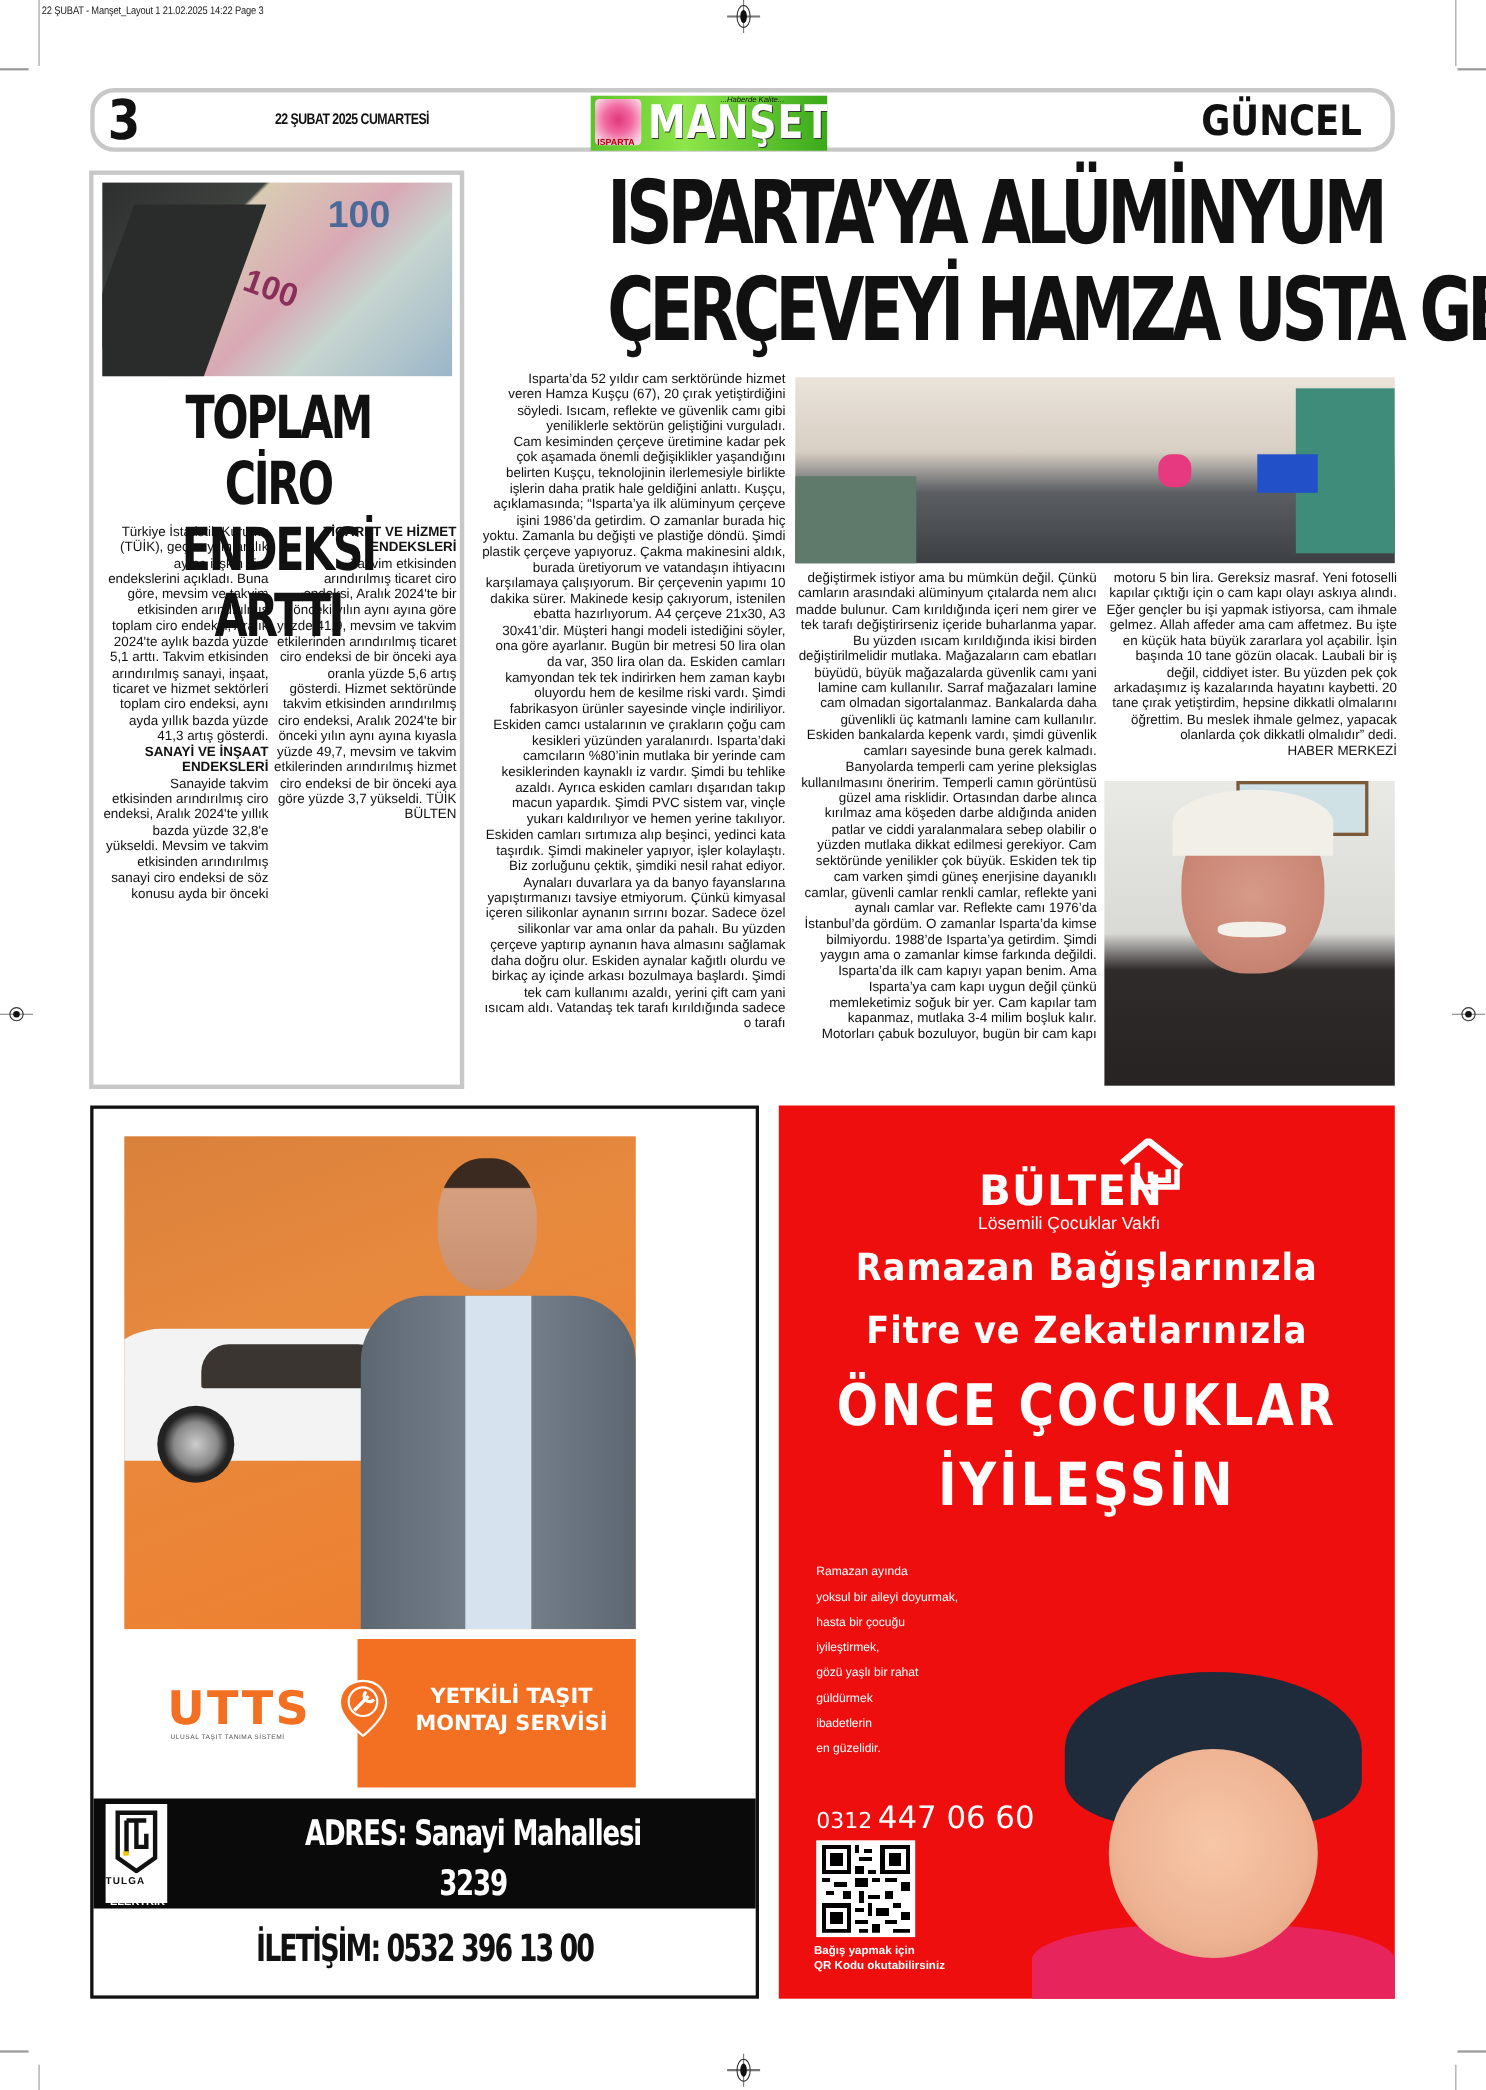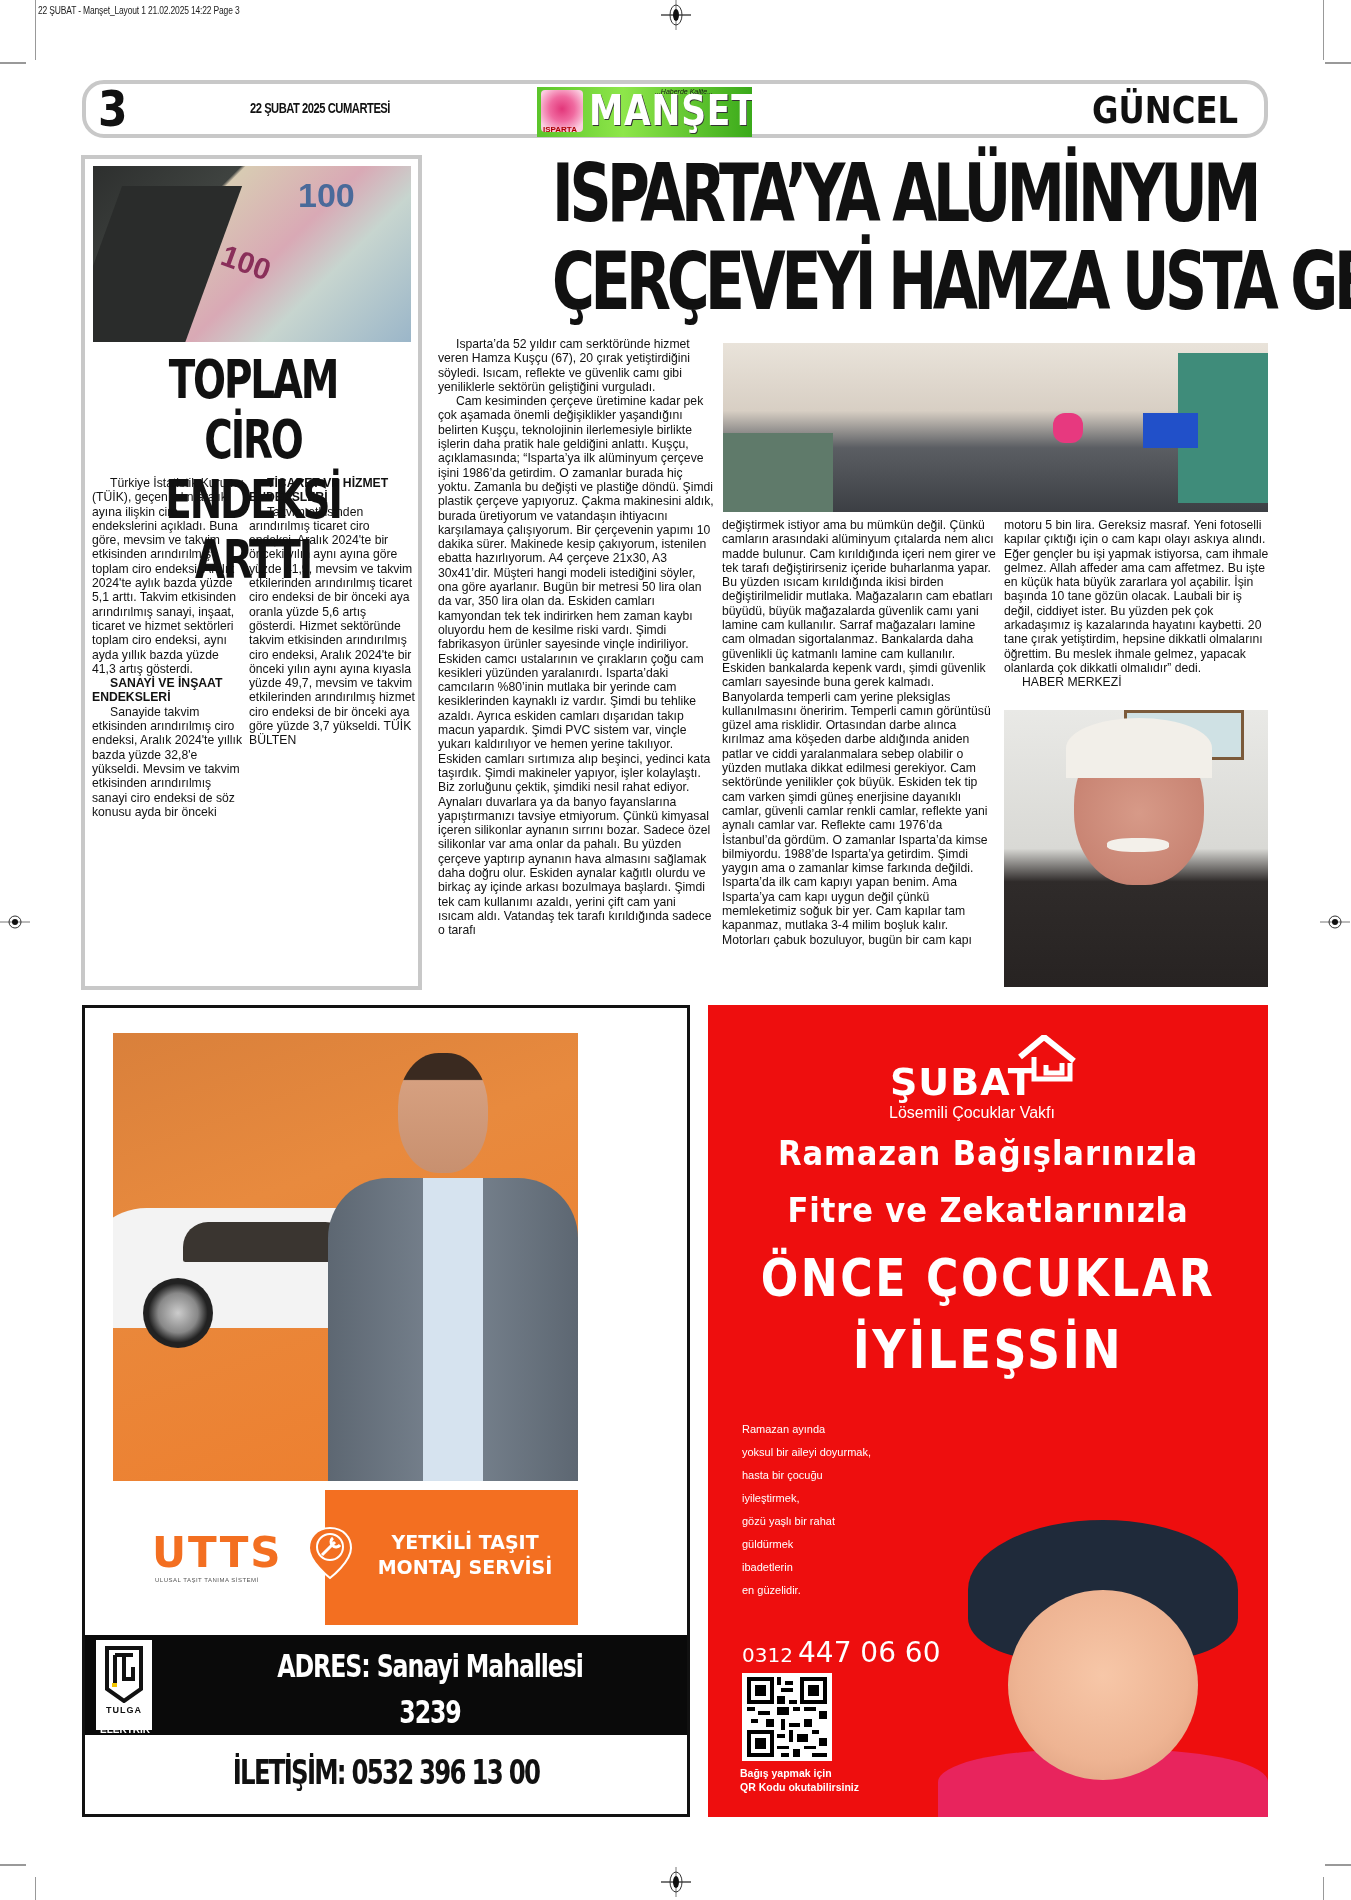--- a/index.html
+++ b/index.html
@@ -17,21 +17,21 @@
 .logo .isp{position:absolute;left:6px;top:38px;font-size:8px;color:#a00;font-family:Liberation Sans, sans-serif;font-weight:bold}
 .logo .tag{position:absolute;left:118px;top:1px;font-size:7px;color:#111;font-style:italic}
 .logo .name{position:absolute;left:52px;top:2px;font-size:42px;line-height:44px;color:#fff;font-family:"DejaVu Sans",sans-serif;font-weight:bold;letter-spacing:1px;text-shadow:1px 1px 0 #333;transform:scaleX(0.82);transform-origin:left}
 .section{left:1092px;top:90px;font-size:38px;font-family:"DejaVu Sans",sans-serif;font-weight:bold;line-height:40px;transform:scaleX(0.85);transform-origin:left}
 .sidebar-box{left:81px;top:155px;width:341px;height:835px;border:4px solid #c8c8c8}
 .money-photo{left:93px;top:166px;width:318px;height:176px;background:linear-gradient(135deg,#2d2f2e 0,#3f4340 30%,#d8cbb3 31%,#d9a9b5 55%,#c7d5cf 70%,#9bb6c9 100%);overflow:hidden}
 .money-photo .n1{position:absolute;left:205px;top:10px;font-size:34px;font-weight:900;color:#4a6a9a}
 .money-photo .n2{position:absolute;left:128px;top:80px;font-size:30px;font-weight:900;color:#8a2f5a;transform:rotate(20deg)}
 .money-photo .calc{position:absolute;left:0;top:20px;width:120px;height:160px;background:#2a2c2b;transform:skewX(-20deg)}
 .side-headline{left:88px;top:350px;width:330px;text-align:center;font-family:"DejaVu Sans",sans-serif;font-weight:900;font-size:54px;line-height:60px;letter-spacing:-3px;transform:scaleX(0.72);transform-origin:center}
-.col{font-size:12.2px;line-height:14.3px;color:#111;text-align:left;hyphens:auto}
+.col{font-size:12.2px;line-height:14.3px;color:#111;text-align:right;hyphens:auto}
 .col p{text-indent:18px}
 .col .sub{font-weight:bold;text-indent:18px}
 .main-headline{left:440px;top:150px;width:830px;font-family:"DejaVu Sans",sans-serif;font-weight:900;font-size:80px;line-height:88px;letter-spacing:-6px;text-align:center;transform:scaleX(0.73);transform-origin:center;white-space:nowrap}
 .workshop-photo{left:723px;top:343px;width:545px;height:169px;background:linear-gradient(180deg,#e9e3da 0,#d8cfc4 40%,#5b5e63 62%,#3c3f44 100%);overflow:hidden}
 .workshop-photo .g1{position:absolute;left:0;top:90px;width:110px;height:80px;background:#5f7a6a}
 .workshop-photo .g2{position:absolute;right:0;top:10px;width:90px;height:150px;background:#3f8c7a}
 .workshop-photo .b{position:absolute;left:330px;top:70px;width:30px;height:30px;background:#e7397f;border-radius:40%}
 .workshop-photo .blue{position:absolute;left:420px;top:70px;width:55px;height:35px;background:#2150c9}
 .portrait{left:1004px;top:710px;width:264px;height:277px;background:linear-gradient(180deg,#e9e9e6 0,#d9d9d5 50%,#2f2b2a 62%,#272322 100%);overflow:hidden}
 .portrait .head{position:absolute;left:70px;top:15px;width:130px;height:160px;border-radius:50% 50% 45% 45%;background:radial-gradient(circle at 50% 55%,#d79a88 0,#c98574 60%,#b47263 100%)}
@@ -49,21 +49,21 @@
 .man .shirt{position:absolute;left:95px;top:125px;width:60px;height:310px;background:#d6e3ef}
 .utts-banner{left:113px;top:1490px;width:465px;height:135px;background:#fff}
 .utts-orange{left:325px;top:1490px;width:253px;height:135px;background:#f36f21}
 .utts-logo{left:152px;top:1528px;font-size:42px;font-weight:900;color:#f36f21;font-family:"DejaVu Sans",sans-serif;letter-spacing:2px}
 .utts-sub{left:155px;top:1577px;font-size:6px;color:#555;letter-spacing:.5px}
 .wrench{left:305px;top:1524px;width:50px;height:58px}
 .utts-slogan{left:375px;top:1530px;width:180px;text-align:center;font-size:19px;font-weight:900;color:#fff;line-height:25px;font-family:"DejaVu Sans",sans-serif}
 .addr-bar{left:85px;top:1635px;width:602px;height:100px;background:#0a0a0a}
 .tulga-box{left:96px;top:1640px;width:56px;height:90px;background:#fff}
 .tulga-mark{left:103px;top:1645px;width:42px;height:58px}
-.tulga-name{left:96px;top:1705px;width:56px;text-align:center;font-size:9px;font-weight:900;letter-spacing:1px}
+.tulga-name{left:96px;top:1705px;width:56px;font-size:9px;font-weight:900;letter-spacing:1px}
 .tulga-sub{left:90px;top:1724px;width:70px;text-align:center;font-size:10px;font-weight:900;color:#fff}
 .addr-text{left:180px;top:1643px;width:500px;text-align:center;color:#fff;font-family:"DejaVu Sans",sans-serif;font-weight:bold;font-size:32px;line-height:46px;letter-spacing:-1.5px;transform:scaleX(0.74);transform-origin:center}
 .contact{left:85px;top:1752px;width:602px;text-align:center;font-family:"DejaVu Sans",sans-serif;font-weight:900;font-size:34px;letter-spacing:-2.5px;transform:scaleX(0.72);transform-origin:center}
 .ad-right{left:708px;top:1005px;width:560px;height:812px;background:#ee0e0e;overflow:hidden}
 .losev-house{left:1016px;top:1035px;width:62px;height:48px}
 .losev-name{left:890px;top:1060px;font-size:38px;font-weight:bold;color:#fff;font-family:"DejaVu Sans",sans-serif;letter-spacing:1px}
 .losev-sub{left:889px;top:1104px;font-size:16px;color:#fff;font-family:"Liberation Sans",sans-serif}
 .losev-h{left:708px;width:560px;text-align:center;color:#fff;font-family:"DejaVu Sans",sans-serif;font-weight:900}
 .l1{top:1133px;font-size:34px;letter-spacing:1px;transform:scaleX(0.9)}
 .l2{top:1190px;font-size:34px;letter-spacing:1px;transform:scaleX(0.9)}
@@ -213,21 +213,21 @@
   <div>ADRES: Sanayi Mahallesi 3239</div>
   <div>Sokak No: 13 Merkez / Isparta</div>
 </div>
 <div class="abs contact">İLETİŞİM: 0532 396 13 00</div>
 
 <div class="abs ad-right"></div>
 <svg class="abs losev-house" viewBox="0 0 62 48">
     <path d="M4 22 L28 2 L58 26" fill="none" stroke="#fff" stroke-width="6"></path>
     <path d="M18 22 V44 H54 V28 M30 30 V38 H46 V28" fill="none" stroke="#fff" stroke-width="5"></path>
   </svg>
-<div class="abs losev-name">ŞUBAT</div>
+<div class="abs losev-name">BÜLTEN</div>
 <div class="abs losev-sub">Lösemili Çocuklar Vakfı</div>
 <div class="abs losev-h l1">Ramazan Bağışlarınızla</div>
 <div class="abs losev-h l2">Fitre ve Zekatlarınızla</div>
 <div class="abs losev-h l3">ÖNCE ÇOCUKLAR</div>
 <div class="abs losev-h l4">İYİLEŞSİN</div>
 <div class="abs losev-body">
   <div>Ramazan ayında</div>
   <div>yoksul bir aileyi doyurmak,</div>
   <div>hasta bir çocuğu</div>
   <div>iyileştirmek,</div>

